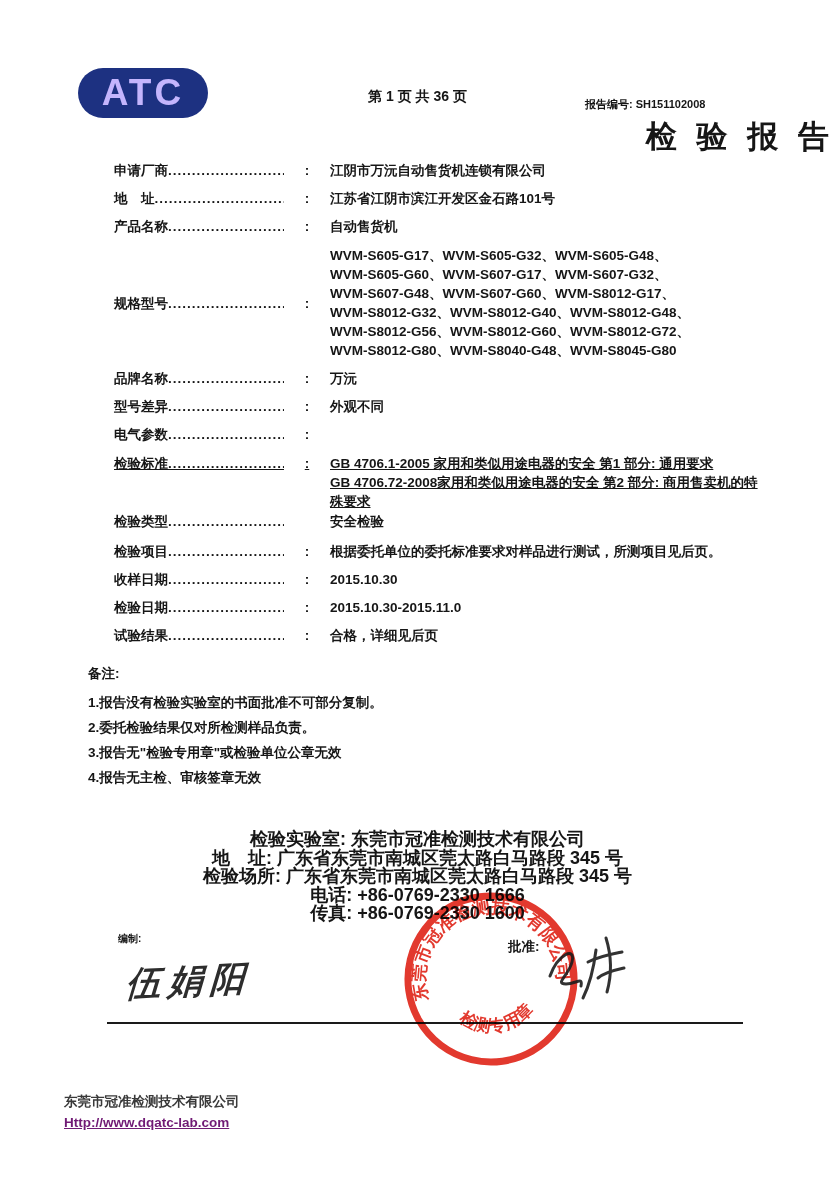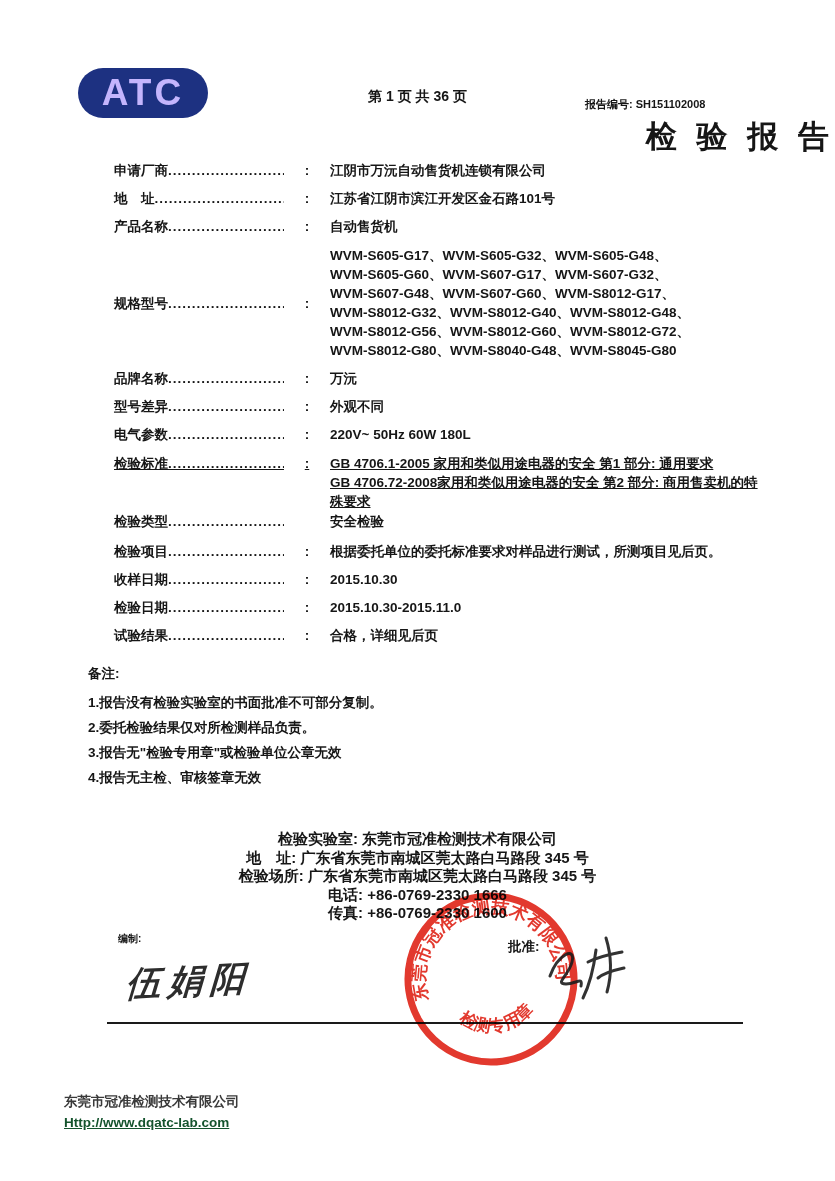--- a/index.html
+++ b/index.html
@@ -50,21 +50,21 @@
   .row.model .row-left,.row.model .row-colon{align-self:center;}
   .row.standards{margin-bottom:2px;text-decoration:underline;}
   .row.type{margin-bottom:12px;}
   
   .notes{position:absolute;left:88px;top:665px;font-size:13.5px;font-weight:bold;}
   .notes .note-title{margin-bottom:7px;}
   .notes .note{line-height:25px;}
   
   .lab{
     position:absolute;left:0;top:830px;width:835px;
-    text-align:center;font-size:15px;font-weight:bold;line-height:18.5px;
+    text-align:center;font-size:18px;font-weight:bold;line-height:18.5px;
   }
   
   .prepared-label{position:absolute;left:118px;top:932px;font-size:10px;font-weight:bold;}
   .approved-label{position:absolute;left:508px;top:938px;font-size:13.5px;font-weight:bold;}
   .prepared-sig{
     position:absolute;left:126px;top:958px;
     font-size:35px;color:#2d2d2d;letter-spacing:7px;
     font-style:italic;font-weight:bold;
     transform:rotate(-3deg) skewX(-6deg);
     font-family:"DejaVu Sans",sans-serif;
@@ -76,21 +76,21 @@
   .stamp{
     position:absolute;left:402px;top:890px;width:178px;height:178px;
     transform:rotate(-8deg);
     mix-blend-mode:multiply;opacity:0.92;
   }
   .approval-sig{position:absolute;left:538px;top:924px;z-index:5;}
   
   .footer-company{position:absolute;left:64px;top:1093px;font-size:13.5px;font-weight:bold;color:#3a3a3a;}
   .footer-url{
     position:absolute;left:64px;top:1115px;font-size:13.5px;font-weight:bold;
-    color:#14532d;text-decoration:underline;cursor:pointer;
+    color:#701a75;text-decoration:underline;cursor:pointer;
   }
 </style>
 </head>
 <body>
 
 <div class="page">
 
   <div class="logo">
     <span>ATC</span>
   </div>
@@ -158,21 +158,20 @@
       <div class="row-colon">:</div>
       <div class="row-value">外观不同</div>
     </div>
 
     <div class="row">
       <div class="row-left">
           <span class="row-label">电气参数</span>
           <span class="leader">......................................................................</span>
         </div>
       <div class="row-colon">:</div>
-      <div class="row-value">220V~ 50Hz 60W 180L</div>
     </div>
 
     <div class="row multi standards">
       <div class="row-left">
           <span class="row-label">检验标准</span>
           <span class="leader">......................................................................</span>
         </div>
       <div class="row-colon">:</div>
       <div class="row-value">GB 4706.1-2005 家用和类似用途电器的安全 第1 部分: 通用要求
 GB 4706.72-2008家用和类似用途电器的安全 第2 部分: 商用售卖机的特殊要求</div>

